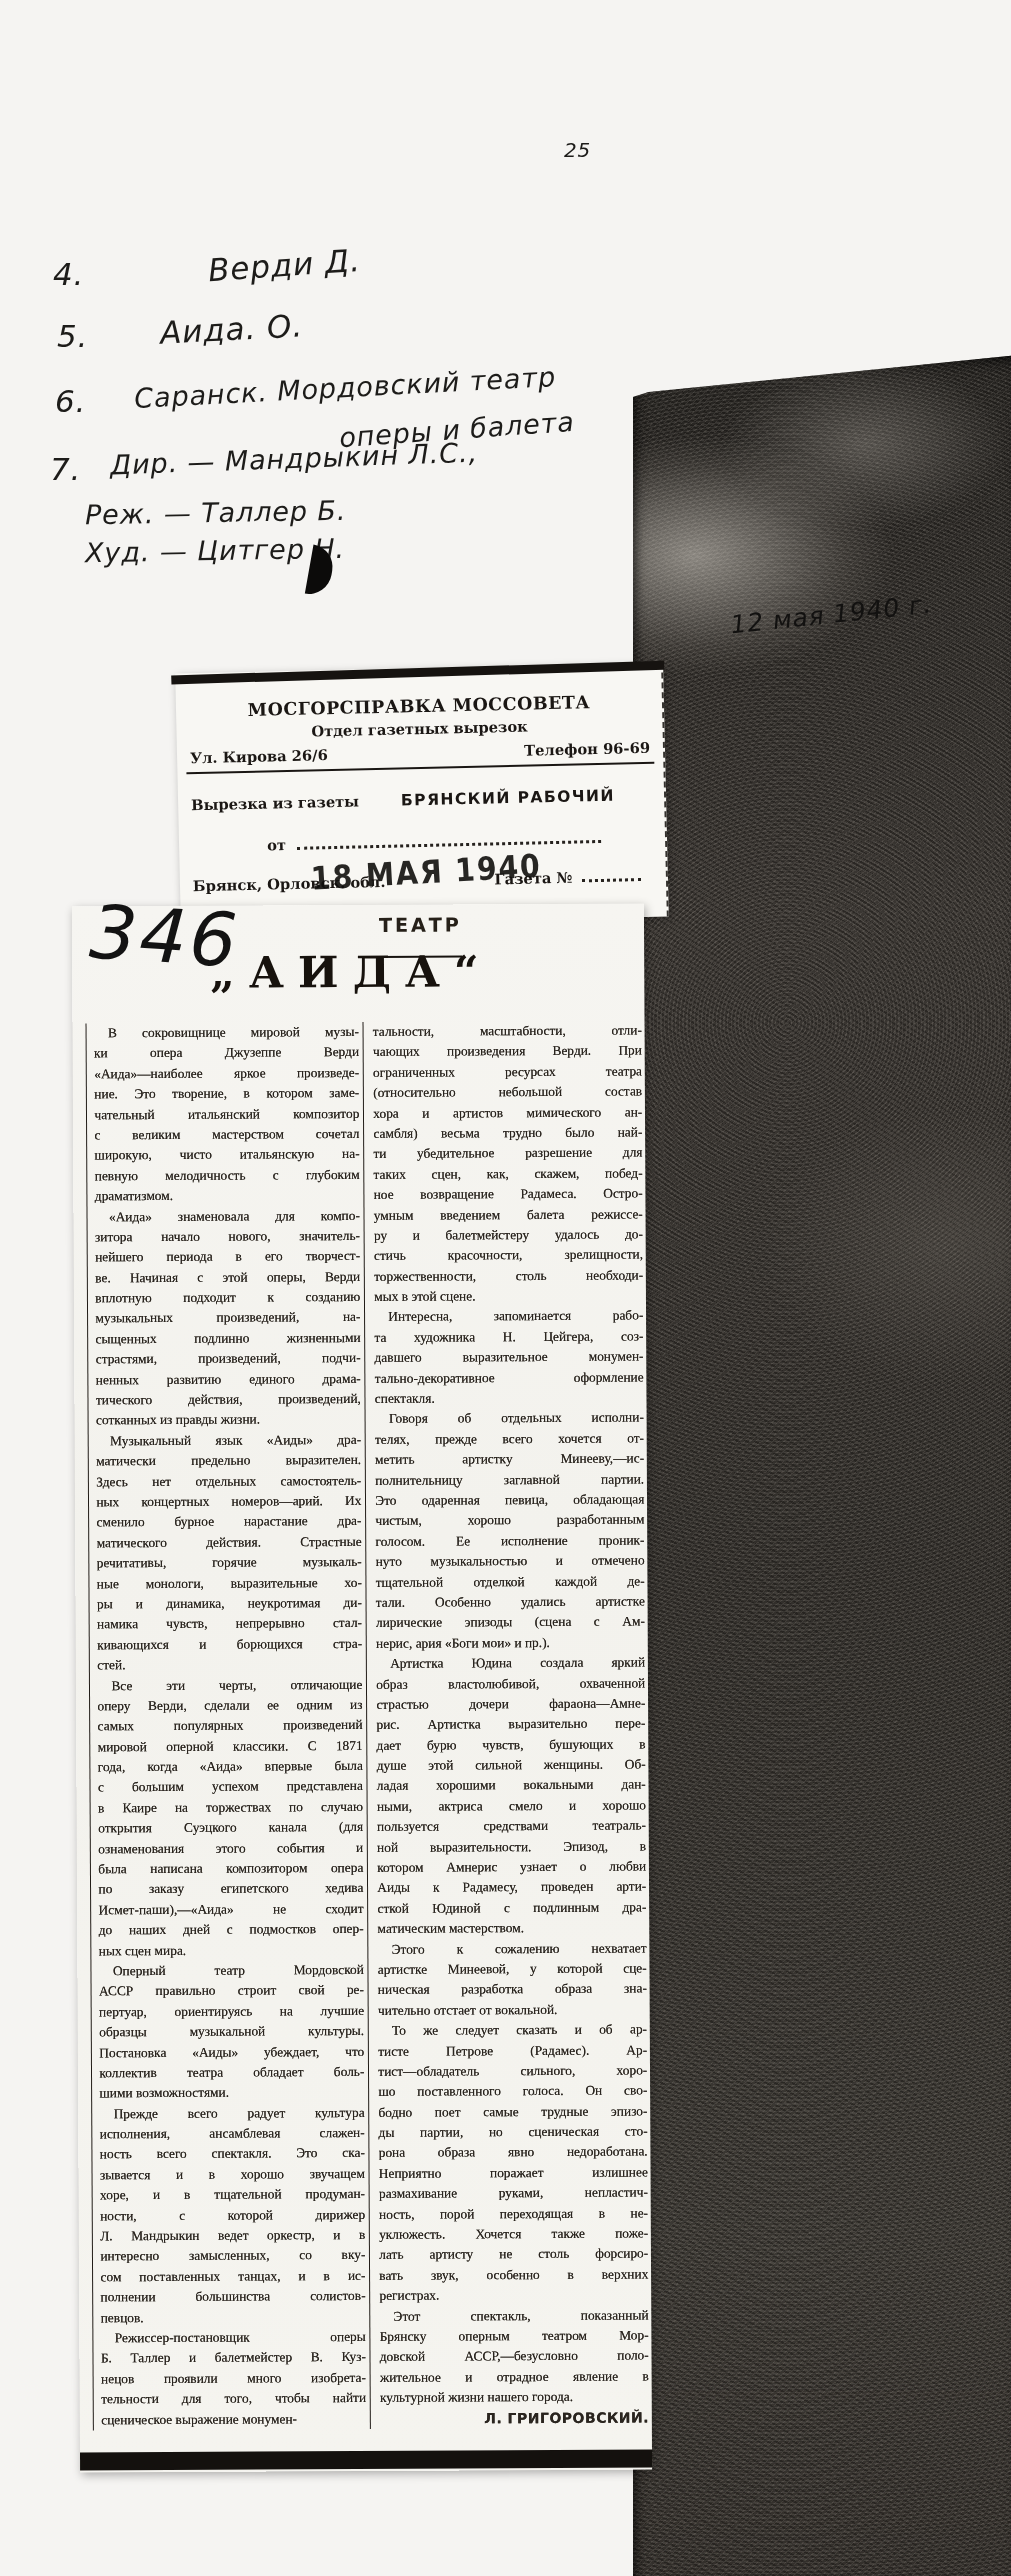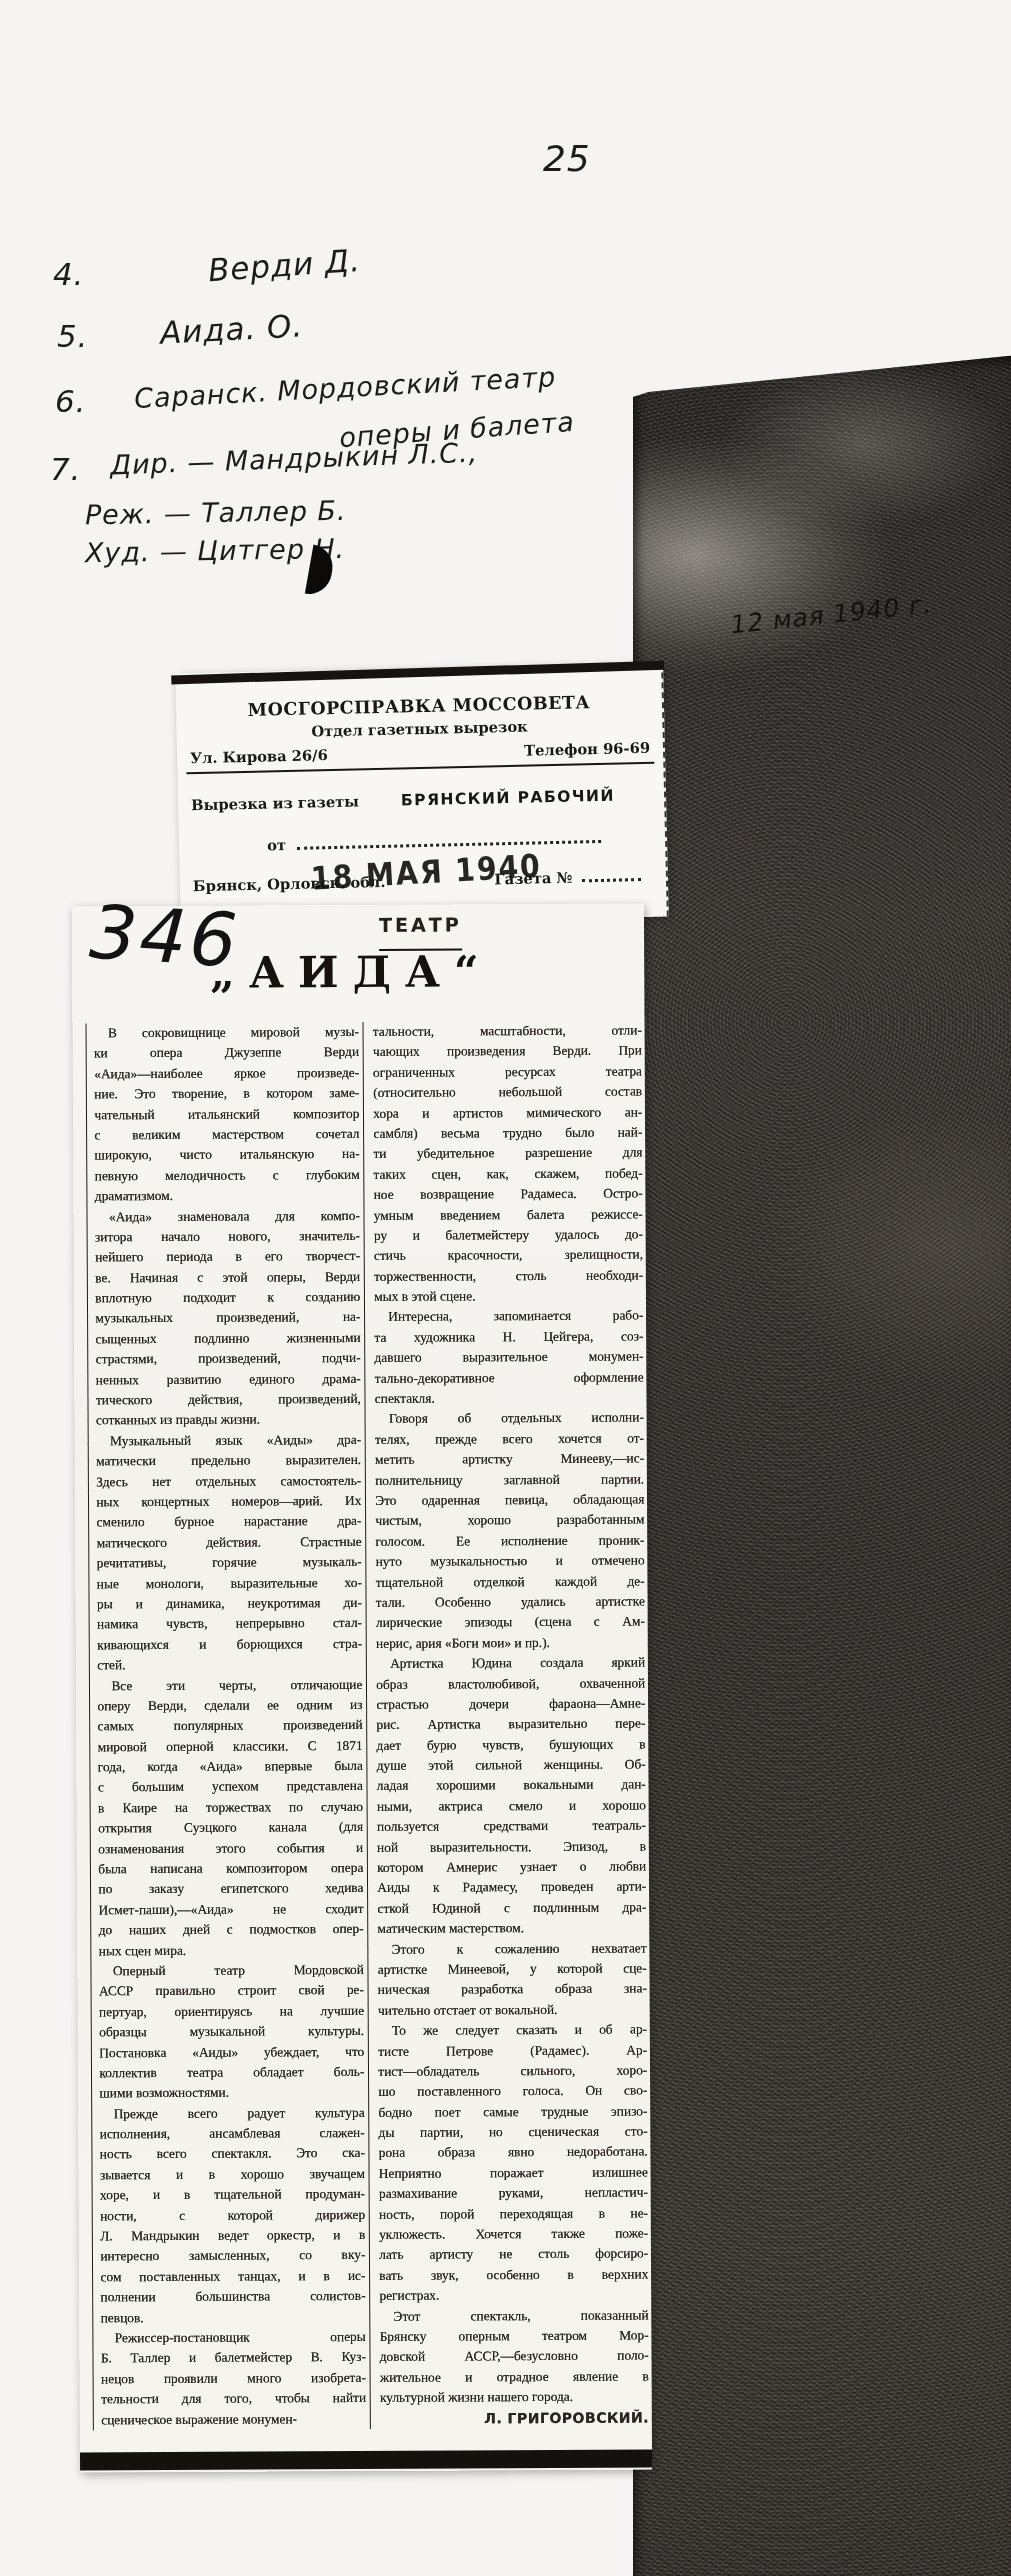--- a/index.html
+++ b/index.html
@@ -22,21 +22,21 @@
       linear-gradient(180deg,#262421,#3a3632 25%,#322f2b 55%,#3b3833 85%,#332f2b);
     box-shadow:inset 0 7.4px 13px rgba(0,0,0,.55), inset 3.7px 0 9.2px rgba(0,0,0,.35);
   }
   
   .hw{
     position:absolute; font-family:"DejaVu Sans", sans-serif; font-style:italic;
     color:#1d1c1a; white-space:nowrap; letter-spacing:0.9px;
   }
   .hw4n{left:53px;  top:256px; font-size:31px;}
   .hw4t{left:208px; top:247px; font-size:31px; transform:rotate(-4deg);}
-  .hw25{left:543px; top:138px; font-size:36px;}
+  .hw25{left:564px; top:138px; font-size:20px;}
   .hw5n{left:57px;  top:318px; font-size:31px;}
   .hw5t{left:160px; top:311px; font-size:31px; transform:rotate(-3deg);}
   .hw6n{left:55px;  top:383px; font-size:31px;}
   .hw6t{left:134px; top:372px; font-size:27px; transform:rotate(-3deg);}
   .hw6b{left:339px; top:414px; font-size:27px; transform:rotate(-4deg);}
   .hw7n{left:50px;  top:451px; font-size:31px;}
   .hw7t{left:110px; top:443px; font-size:27px; transform:rotate(-2deg);}
   .hw7b{left:85px;  top:497px; font-size:27px; transform:rotate(-1deg);}
   .hw7c{left:85px;  top:535px; font-size:27px; transform:rotate(-1deg);}
   .hwdate{left:730px; top:600px; font-size:25px; transform:rotate(-6deg); color:#121110;}
@@ -77,21 +77,21 @@
     transform:rotate(-.3deg);
     box-shadow:1.8px 2.8px 9.2px rgba(0,0,0,.3);
     color:#262019;
   }
   .clip-num{
     position:absolute; left:18.4px; top:-13px; font-family:"DejaVu Sans", sans-serif;
     font-style:italic; font-size:74px; color:#131313; transform:rotate(4deg); letter-spacing:2.8px;
   }
   .rubric{
     position:absolute; left:307px; top:9.2px; font-family:"DejaVu Sans", sans-serif;
-    font-weight:bold; font-size:19.3px; letter-spacing:2.8px; border-bottom:2.8px solid #17130f; padding-bottom:12px;
+    font-weight:bold; font-size:19.3px; letter-spacing:2.8px; border-bottom:2.8px solid #17130f; padding-bottom:19px;
   }
   .headline{
     position:absolute; left:138px; top:42px; font-family:"DejaVu Serif", serif;
     font-weight:bold; font-size:43px; letter-spacing:14px; color:#17120d; white-space:nowrap;
   }
   #cols{
     position:absolute; left:13px; top:117px; display:flex;
     border-left:1.8px solid #221d18;
   }
   .col{padding-left:7.4px;}

